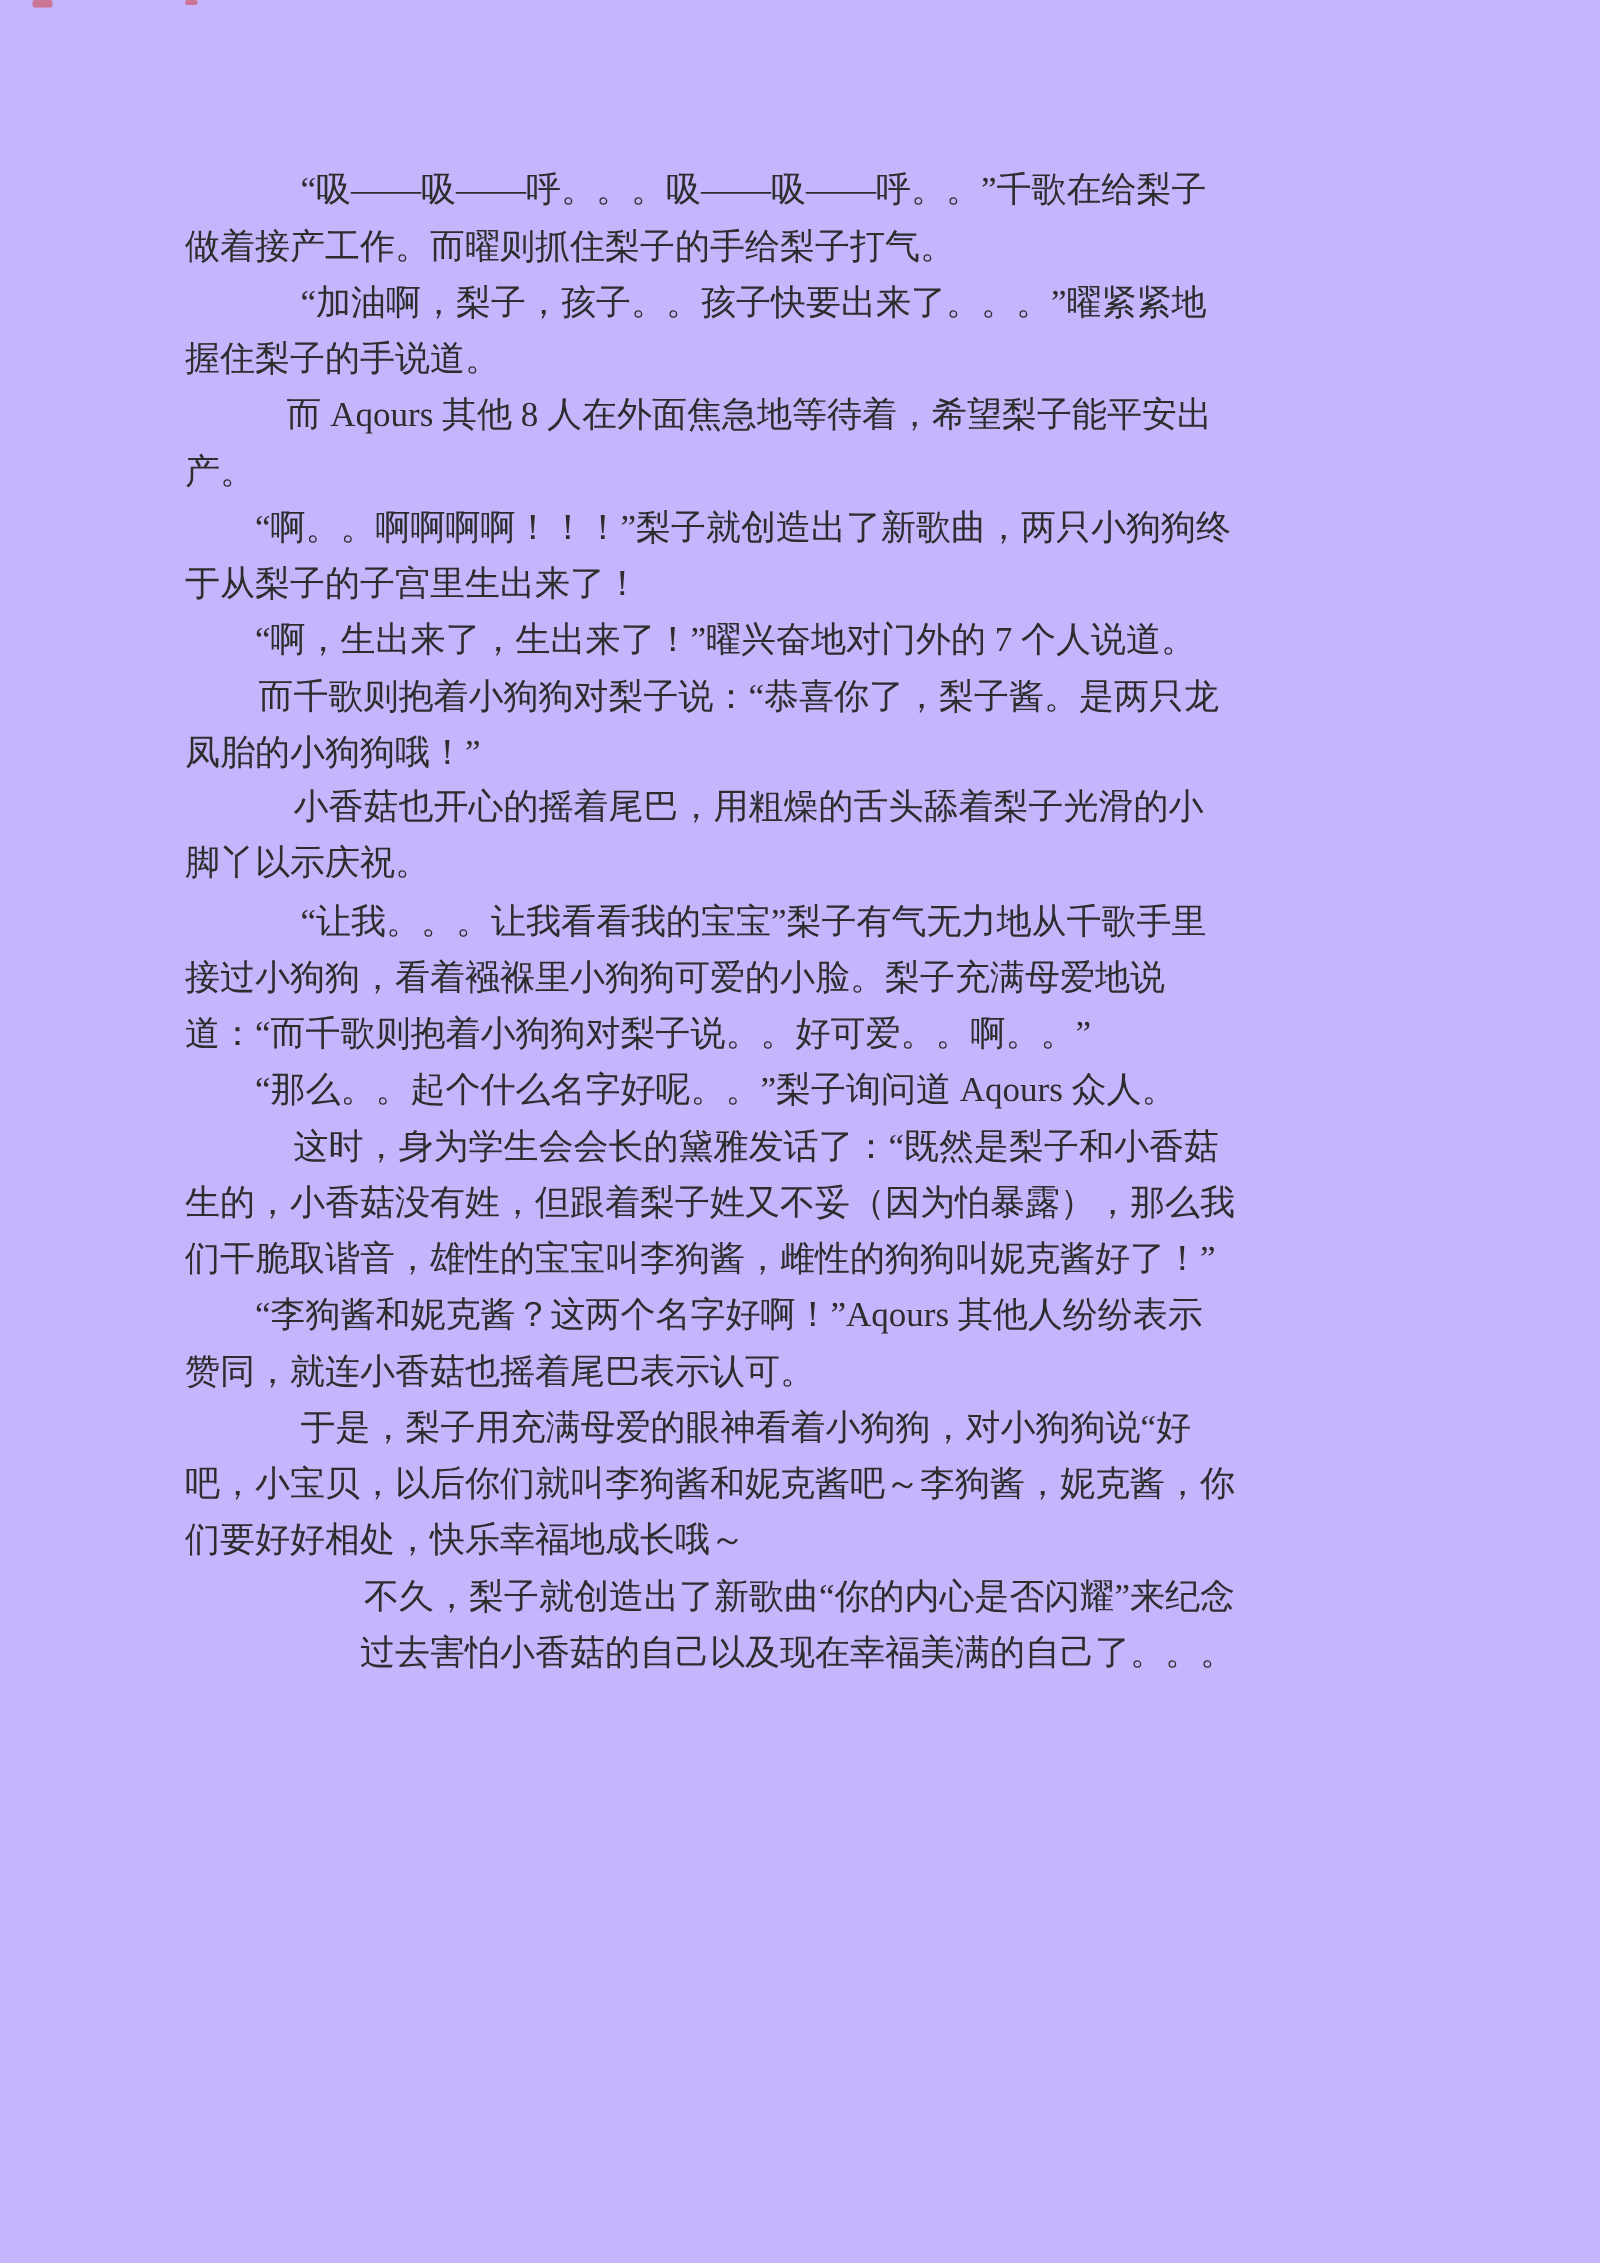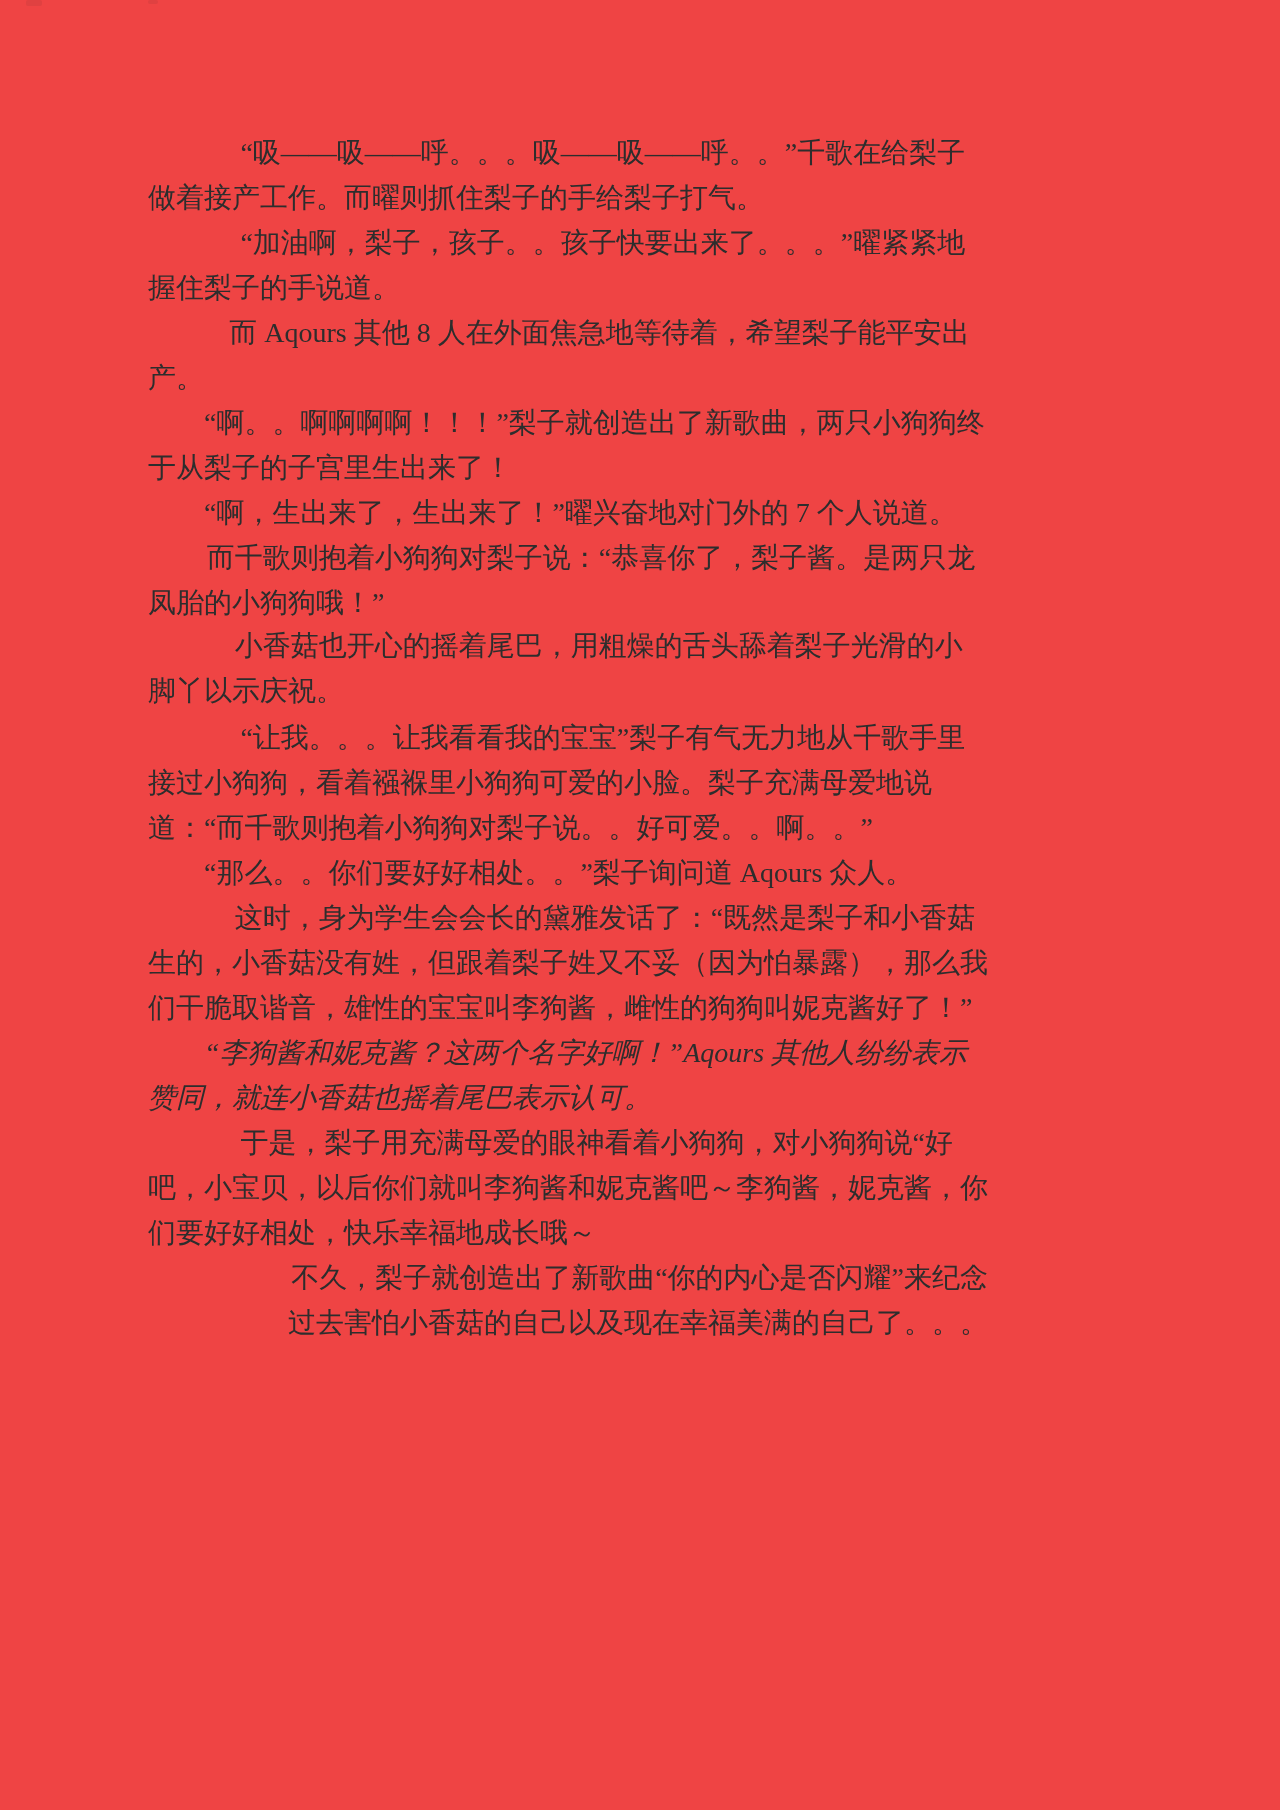--- a/index.html
+++ b/index.html
@@ -36,31 +36,31 @@
     height: 6px;
     border-radius: 2px;
     opacity: 0.55;
   }
   .pen-mark.m1 { left: 26px;  width: 16px; }
   .pen-mark.m2 { left: 148px; width: 10px; height: 4px; }
 </style>
 </head>
 <body>
 
-<div class="page" style="background: #ef4444;">
+<div class="page" style="background: #c4b5fd;">
   <span class="pen-mark m1" style="background: rgb(211, 64, 64);"></span>
   <span class="pen-mark m2" style="background: rgb(211, 64, 64);"></span>
   <div class="doc-body" style="color: rgb(45, 45, 45);">
       <p class="para" style="text-indent: 3.3em;">“吸——吸——呼。。。吸——吸——呼。。”千歌在给梨子做着接产工作。而曜则抓住梨子的手给梨子打气。</p>
       <p class="para" style="text-indent: 3.3em;">“加油啊，梨子，孩子。。孩子快要出来了。。。”曜紧紧地握住梨子的手说道。</p>
       <p class="para" style="text-indent: 2.9em;">而 Aqours 其他 8 人在外面焦急地等待着，希望梨子能平安出产。</p>
       <p class="para" style="text-indent: 2em;">“啊。。啊啊啊啊！！！”梨子就创造出了新歌曲，两只小狗狗终于从梨子的子宫里生出来了！</p>
       <p class="para" style="text-indent: 2em;">“啊，生出来了，生出来了！”曜兴奋地对门外的 7 个人说道。</p>
       <p class="para" style="text-indent: 2.1em;">而千歌则抱着小狗狗对梨子说：“恭喜你了，梨子酱。是两只龙凤胎的小狗狗哦！”</p>
       <p class="para" style="text-indent: 3.1em; font-family: Liberation Mono, monospace;">小香菇也开心的摇着尾巴，用粗燥的舌头舔着梨子光滑的小脚丫以示庆祝。</p>
       <p class="para" style="text-indent: 3.3em;">“让我。。。让我看看我的宝宝”梨子有气无力地从千歌手里接过小狗狗，看着襁褓里小狗狗可爱的小脸。梨子充满母爱地说道：“而千歌则抱着小狗狗对梨子说。。好可爱。。啊。。”</p>
-      <p class="para" style="text-indent: 2em;">“那么。。你们要好好相处。。”梨子询问道 Aqours 众人。</p>
+      <p class="para" style="text-indent: 2em;">“那么。。起个什么名字好呢。。”梨子询问道 Aqours 众人。</p>
       <p class="para" style="text-indent: 3.1em;">这时，身为学生会会长的黛雅发话了：“既然是梨子和小香菇生的，小香菇没有姓，但跟着梨子姓又不妥（因为怕暴露），那么我们干脆取谐音，雄性的宝宝叫李狗酱，雌性的狗狗叫妮克酱好了！”</p>
-      <p class="para" style="text-indent: 2em; font-style: italic;">“李狗酱和妮克酱？这两个名字好啊！”Aqours 其他人纷纷表示赞同，就连小香菇也摇着尾巴表示认可。</p>
+      <p class="para" style="text-indent: 2em;">“李狗酱和妮克酱？这两个名字好啊！”Aqours 其他人纷纷表示赞同，就连小香菇也摇着尾巴表示认可。</p>
       <p class="para" style="text-indent: 3.3em;">于是，梨子用充满母爱的眼神看着小狗狗，对小狗狗说“好吧，小宝贝，以后你们就叫李狗酱和妮克酱吧～李狗酱，妮克酱，你们要好好相处，快乐幸福地成长哦～</p>
       <p class="para" style="text-indent: 4.4em; text-align: right;">不久，梨子就创造出了新歌曲“你的内心是否闪耀”来纪念过去害怕小香菇的自己以及现在幸福美满的自己了。。。</p>
     </div>
 </div>
 
 </body></html>

